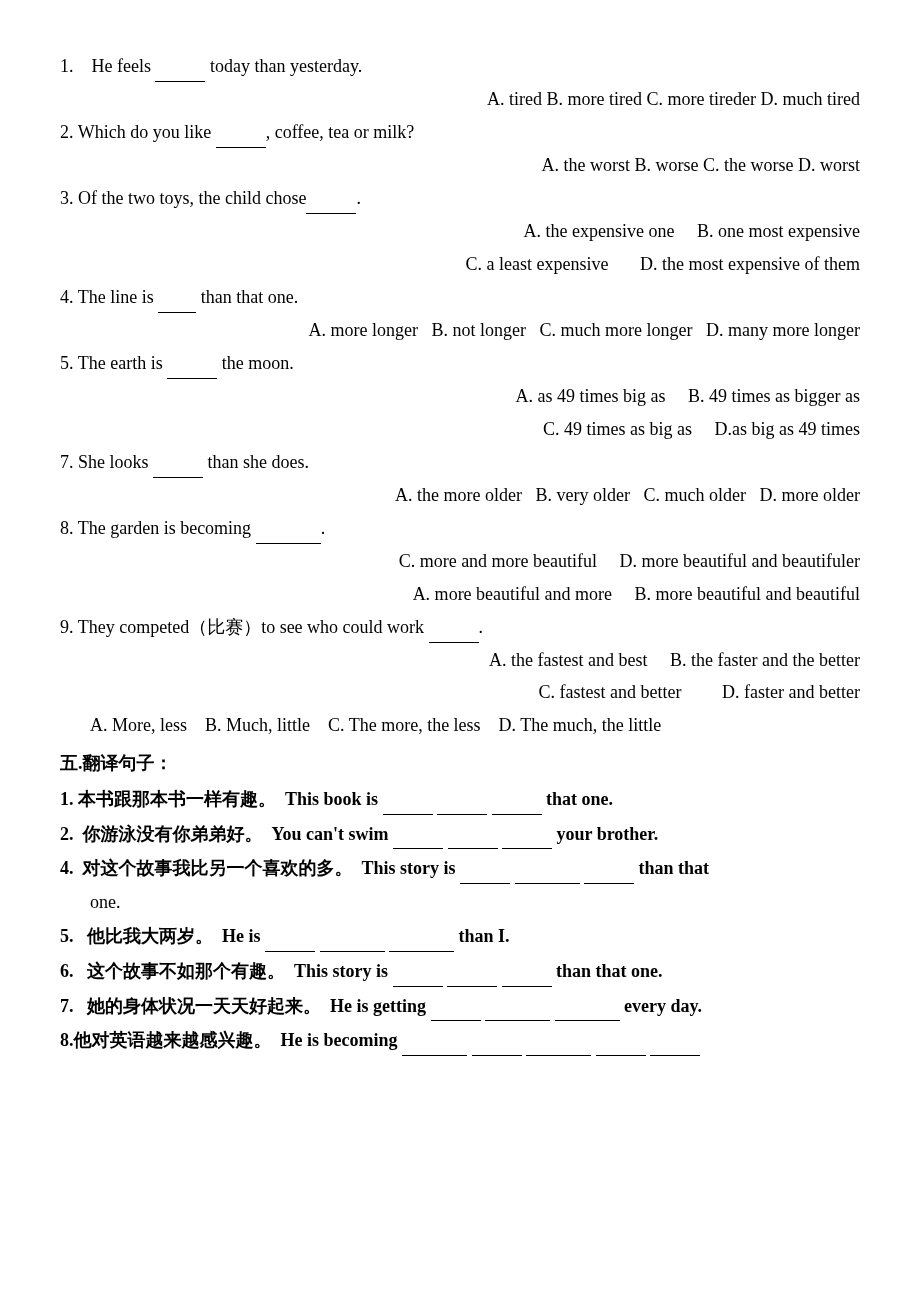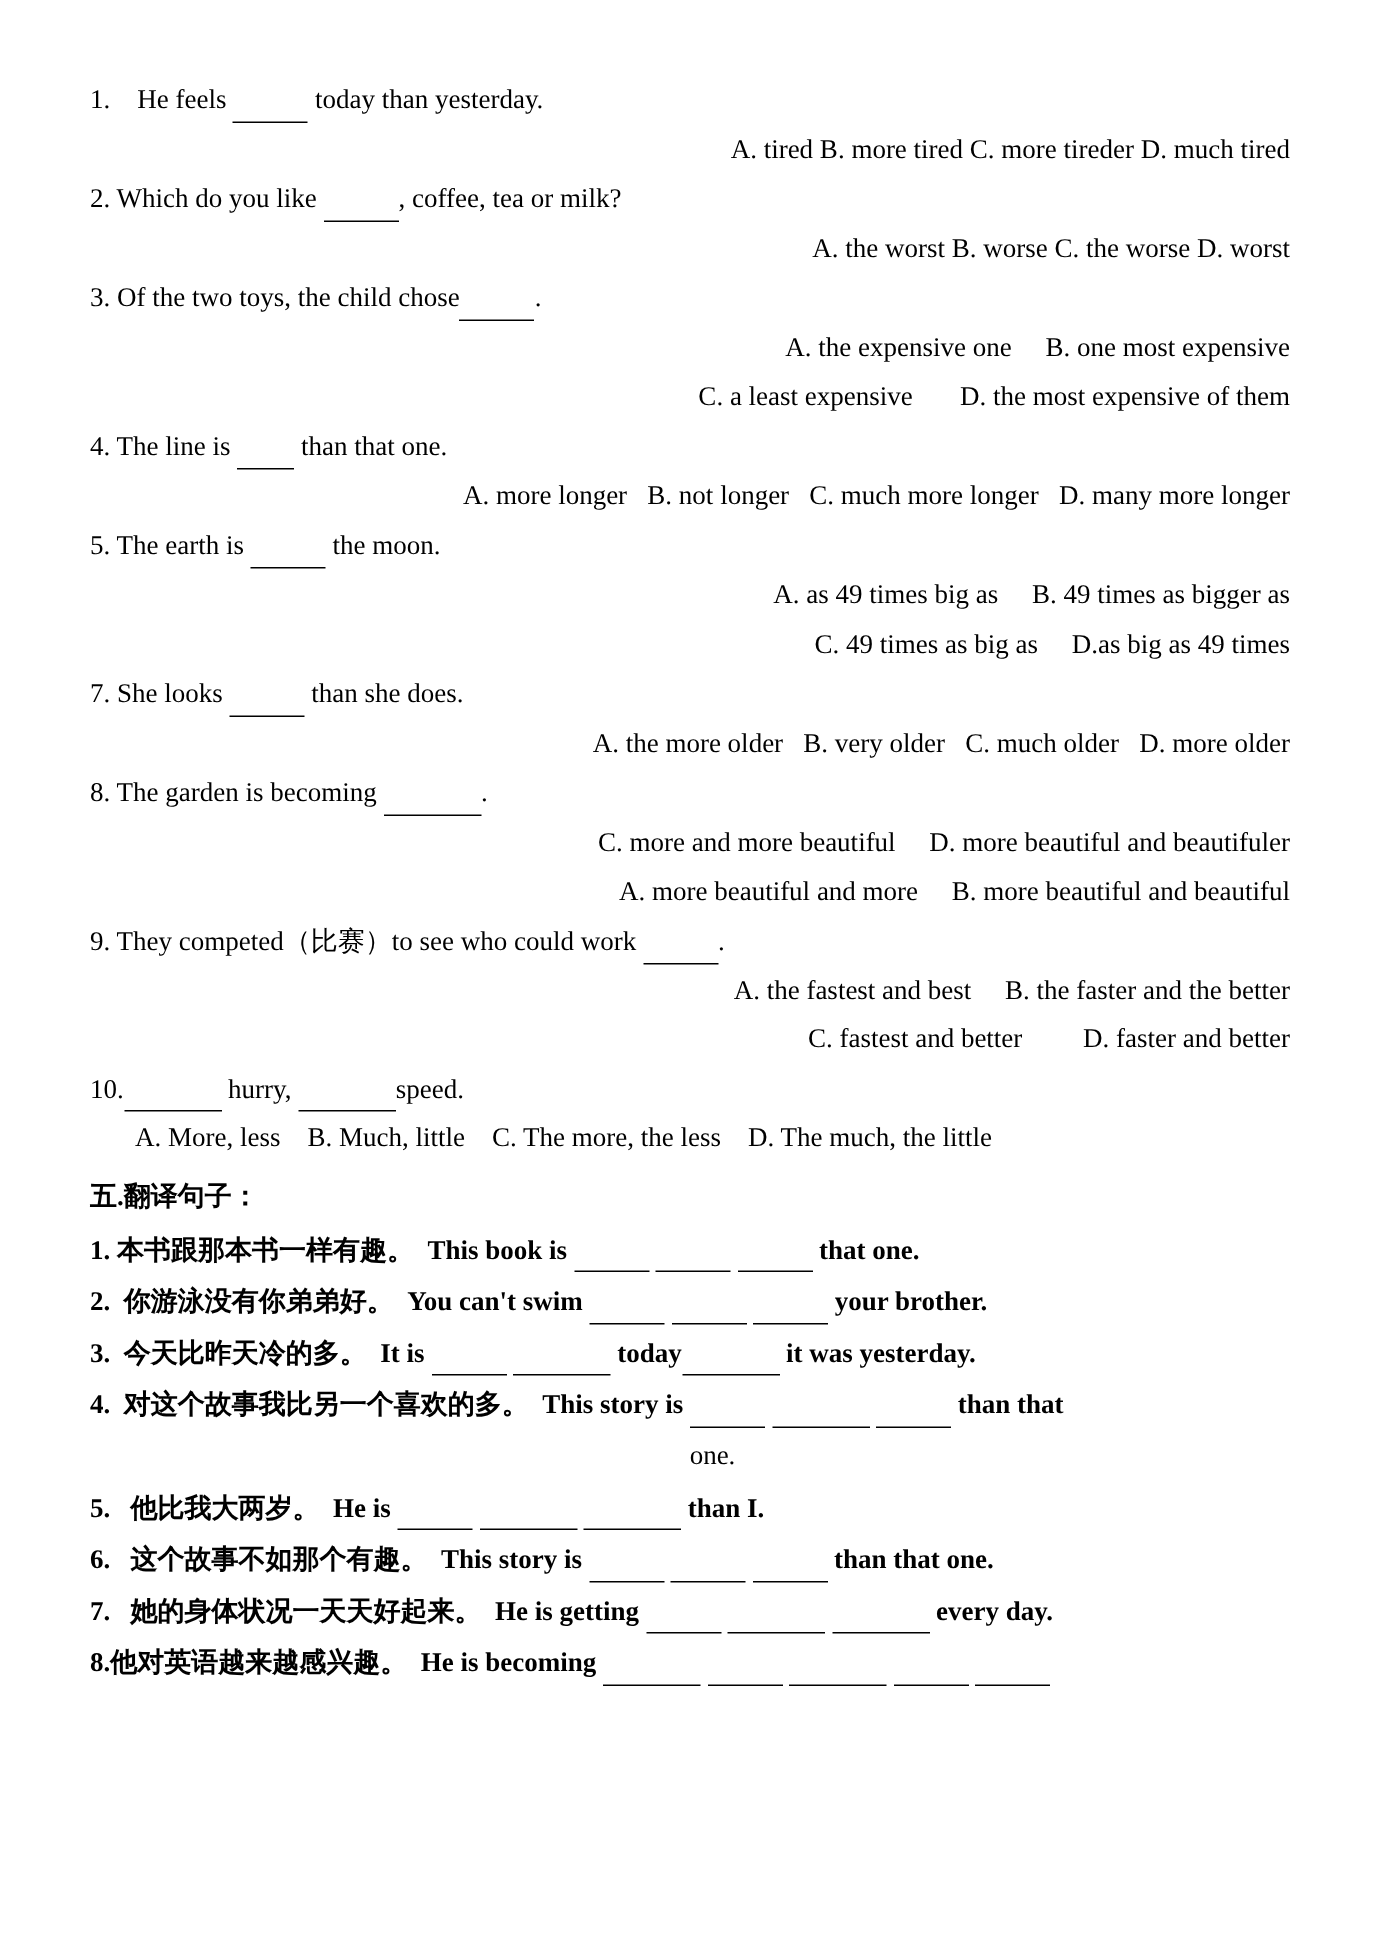--- a/index.html
+++ b/index.html
@@ -63,21 +63,20 @@
     }
     .translate-line {
       display: block;
       margin-bottom: 3px;
       font-weight: bold;
     }
     .translate-line-indent {
       display: block;
       margin-left: 30px;
       margin-bottom: 3px;
-      text-align: center;
     }
   </style>
 </head>
 <body>
 
 <div>
 
   <div class="question-block">
     <span class="question-line">1. &nbsp;&nbsp; He feels <span class="blank">&nbsp;&nbsp;&nbsp;&nbsp;&nbsp;&nbsp;</span> today than yesterday.</span>
     <span class="answer-line">A. tired B. more tired C. more tireder D. much tired</span>
@@ -117,37 +116,33 @@
     <span class="answer-line">A. more beautiful and more &nbsp;&nbsp;&nbsp; B. more beautiful and beautiful</span>
   </div>
 
   <div class="question-block">
     <span class="question-line">9. They competed（比赛）to see who could work <span class="blank">&nbsp;&nbsp;&nbsp;&nbsp;&nbsp;&nbsp;</span>.</span>
     <span class="answer-line">A. the fastest and best &nbsp;&nbsp;&nbsp; B. the faster and the better</span>
     <span class="answer-line">C. fastest and better &nbsp;&nbsp;&nbsp;&nbsp;&nbsp;&nbsp;&nbsp; D. faster and better</span>
   </div>
 
   <div class="question-block">
-    <span class="question-line">10.<span class="blank-lg">&nbsp;&nbsp;&nbsp;&nbsp;&nbsp;&nbsp;</span> hurry, <span class="blank-lg">&nbsp;&nbsp;&nbsp;&nbsp;&nbsp;&nbsp;&nbsp;</span>speed.</span>
     <span class="answer-line-indent">A. More, less &nbsp;&nbsp; B. Much, little &nbsp;&nbsp; C. The more, the less &nbsp;&nbsp; D. The much, the little</span>
   </div>
 
   <div class="section-title">五.翻译句子：</div>
 
   <div class="translate-block">
     <span class="translate-line">1. 本书跟那本书一样有趣。 &nbsp;This book is <span class="blank">&nbsp;&nbsp;&nbsp;&nbsp;&nbsp;</span> <span class="blank">&nbsp;&nbsp;&nbsp;&nbsp;&nbsp;</span> <span class="blank">&nbsp;&nbsp;&nbsp;&nbsp;&nbsp;</span> that one.</span>
   </div>
 
   <div class="translate-block">
     <span class="translate-line">2. &nbsp;你游泳没有你弟弟好。 &nbsp;You can't swim <span class="blank">&nbsp;&nbsp;&nbsp;&nbsp;&nbsp;</span> <span class="blank">&nbsp;&nbsp;&nbsp;&nbsp;&nbsp;</span> <span class="blank">&nbsp;&nbsp;&nbsp;&nbsp;&nbsp;</span> your brother.</span>
   </div>
 
-  <div class="translate-block">
-    <span class="translate-line">3. &nbsp;今天比昨天冷的多。 &nbsp;It is <span class="blank">&nbsp;&nbsp;&nbsp;&nbsp;&nbsp;</span> <span class="blank-lg">&nbsp;&nbsp;&nbsp;&nbsp;&nbsp;&nbsp;&nbsp;</span> today<span class="blank-lg">&nbsp;&nbsp;&nbsp;&nbsp;&nbsp;&nbsp;&nbsp;</span> it was yesterday.</span>
-  </div>
 
   <div class="translate-block">
     <span class="translate-line">4. &nbsp;对这个故事我比另一个喜欢的多。 &nbsp;This story is <span class="blank">&nbsp;&nbsp;&nbsp;&nbsp;&nbsp;</span> <span class="blank-lg">&nbsp;&nbsp;&nbsp;&nbsp;&nbsp;&nbsp;&nbsp;</span> <span class="blank">&nbsp;&nbsp;&nbsp;&nbsp;&nbsp;</span> than that</span>
     <span class="translate-line-indent">one.</span>
   </div>
 
   <div class="translate-block">
     <span class="translate-line">5. &nbsp;&nbsp;他比我大两岁。 &nbsp;He is <span class="blank">&nbsp;&nbsp;&nbsp;&nbsp;&nbsp;</span> <span class="blank-lg">&nbsp;&nbsp;&nbsp;&nbsp;&nbsp;&nbsp;&nbsp;</span> <span class="blank-lg">&nbsp;&nbsp;&nbsp;&nbsp;&nbsp;&nbsp;&nbsp;</span> than I.</span>
   </div>
 

